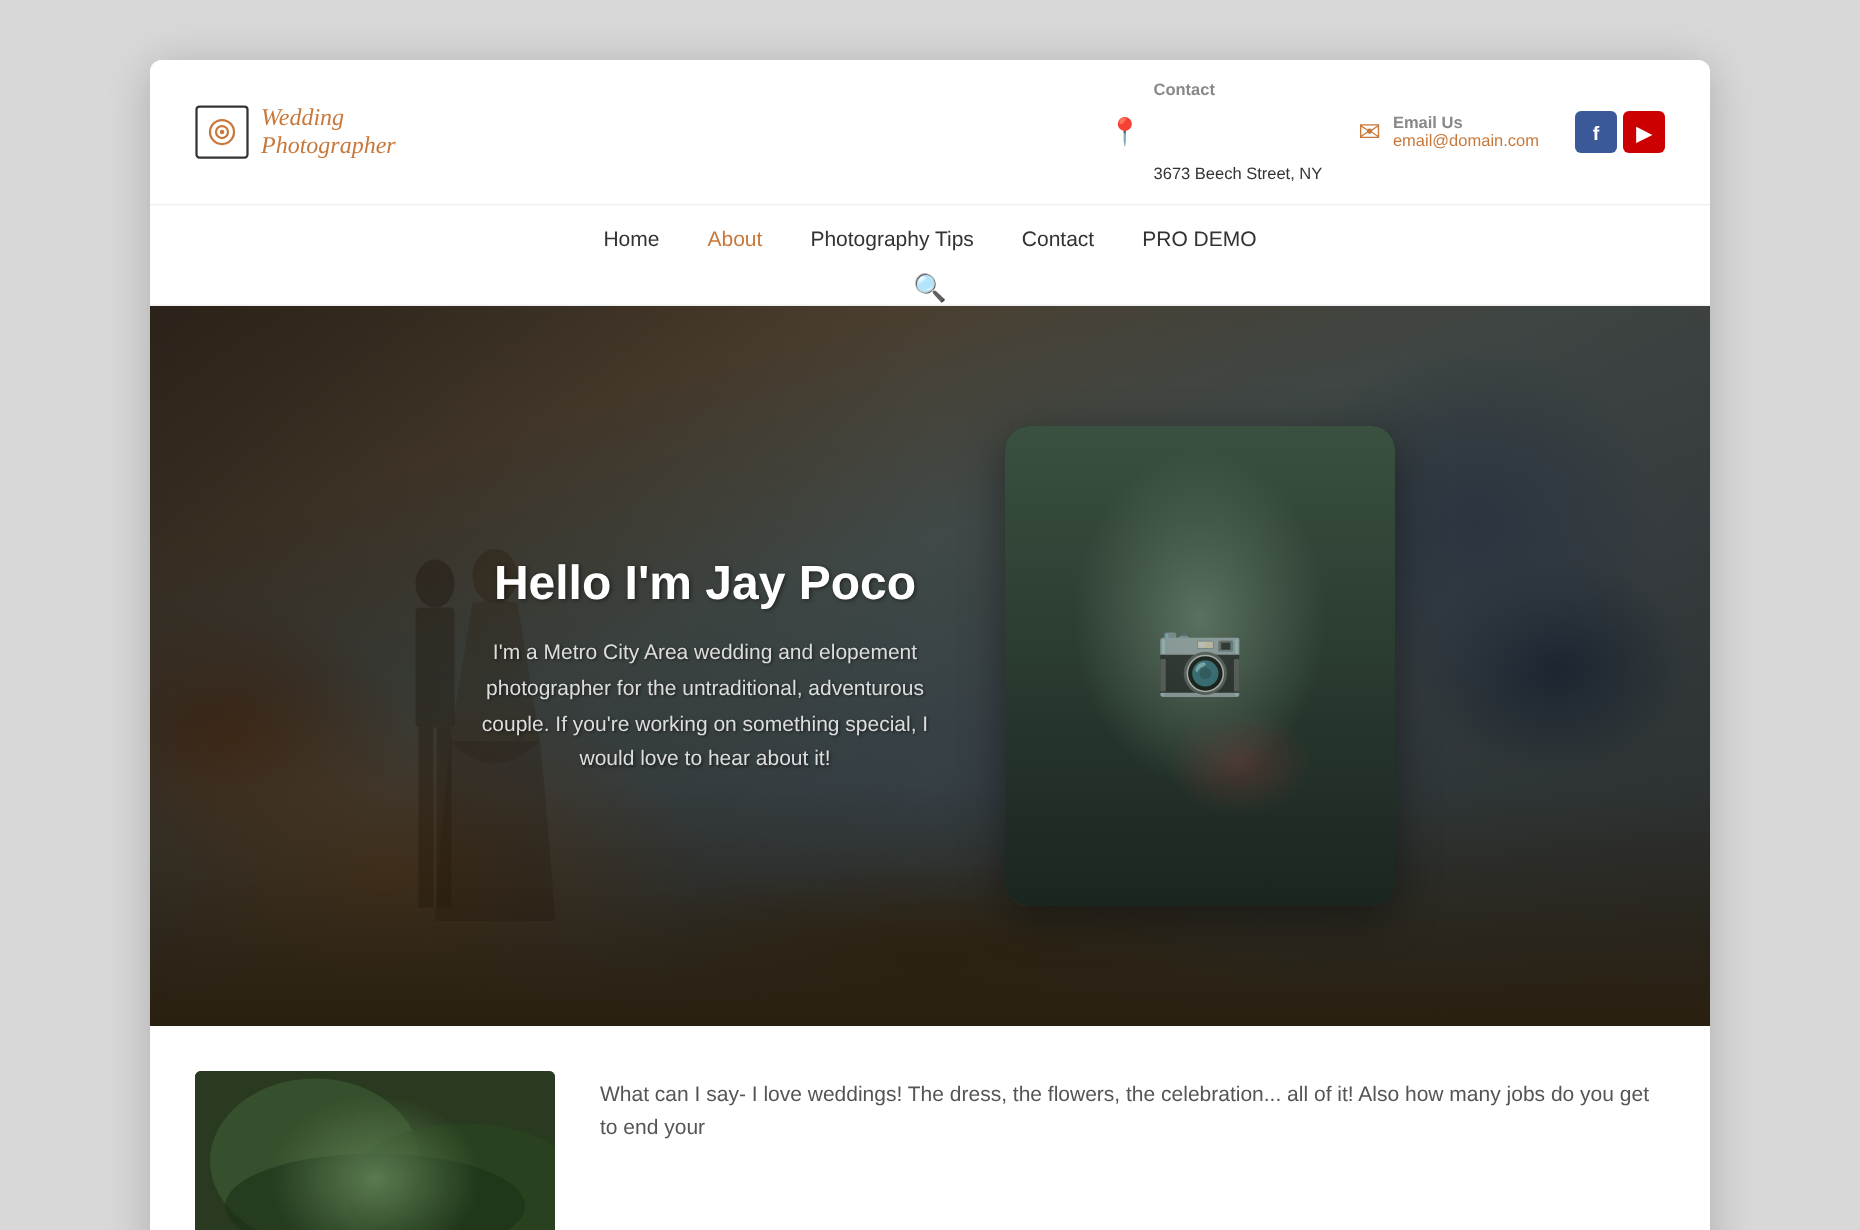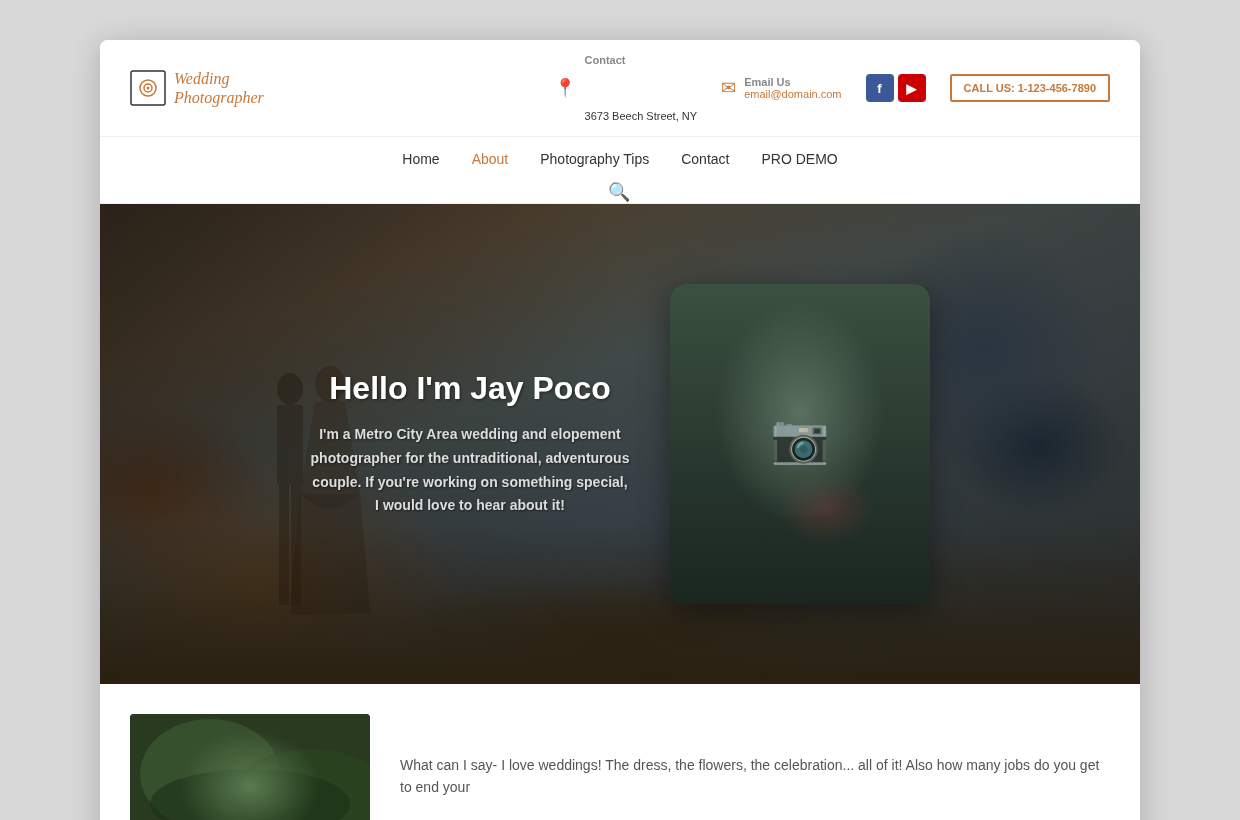--- a/index.html
+++ b/index.html
@@ -194,21 +194,20 @@
       font-size: 32px;
       font-weight: bold;
       margin-bottom: 16px;
       text-shadow: 1px 1px 3px rgba(0,0,0,0.5);
     }
     .hero-subtitle {
       font-size: 14px;
       line-height: 1.7;
       color: #ddd;
       text-shadow: 1px 1px 2px rgba(0,0,0,0.5);
-      font-weight: bold;
     }
     .hero-photo {
       width: 260px;
       height: 320px;
       border-radius: 16px;
       overflow: hidden;
       flex-shrink: 0;
       background: linear-gradient(
         160deg,
         #2a4030 0%,
@@ -268,21 +267,20 @@
     }
     .below-photo::after {
       content: '';
       position: absolute;
       inset: 0;
       background: radial-gradient(ellipse 100px 80px at 50% 60%, #5a7a50 0%, transparent 70%);
     }
     .below-text {
       flex: 1;
       padding-top: 4px;
-      margin-top: 36px;
     }
     .below-text p {
       font-size: 14px;
       color: #555;
       line-height: 1.6;
     }
   </style>
 </head>
 <body>
 
@@ -321,21 +319,20 @@
 
       <div class="social-icons">
         <a class="social-btn social-fb" href="#">
           <span>f</span>
         </a>
         <a class="social-btn social-yt" href="#">
           <span>▶</span>
         </a>
       </div>
 
-      <button class="call-btn">CALL US: 1-123-456-7890</button>
     </div>
   </header>
 
   <nav class="site-nav">
     <div class="nav-links">
       <a class="nav-link" href="#">Home</a>
       <a class="nav-link active" href="#">About</a>
       <a class="nav-link" href="#">Photography Tips</a>
       <a class="nav-link" href="#">Contact</a>
       <a class="nav-link" href="#">PRO DEMO</a>

